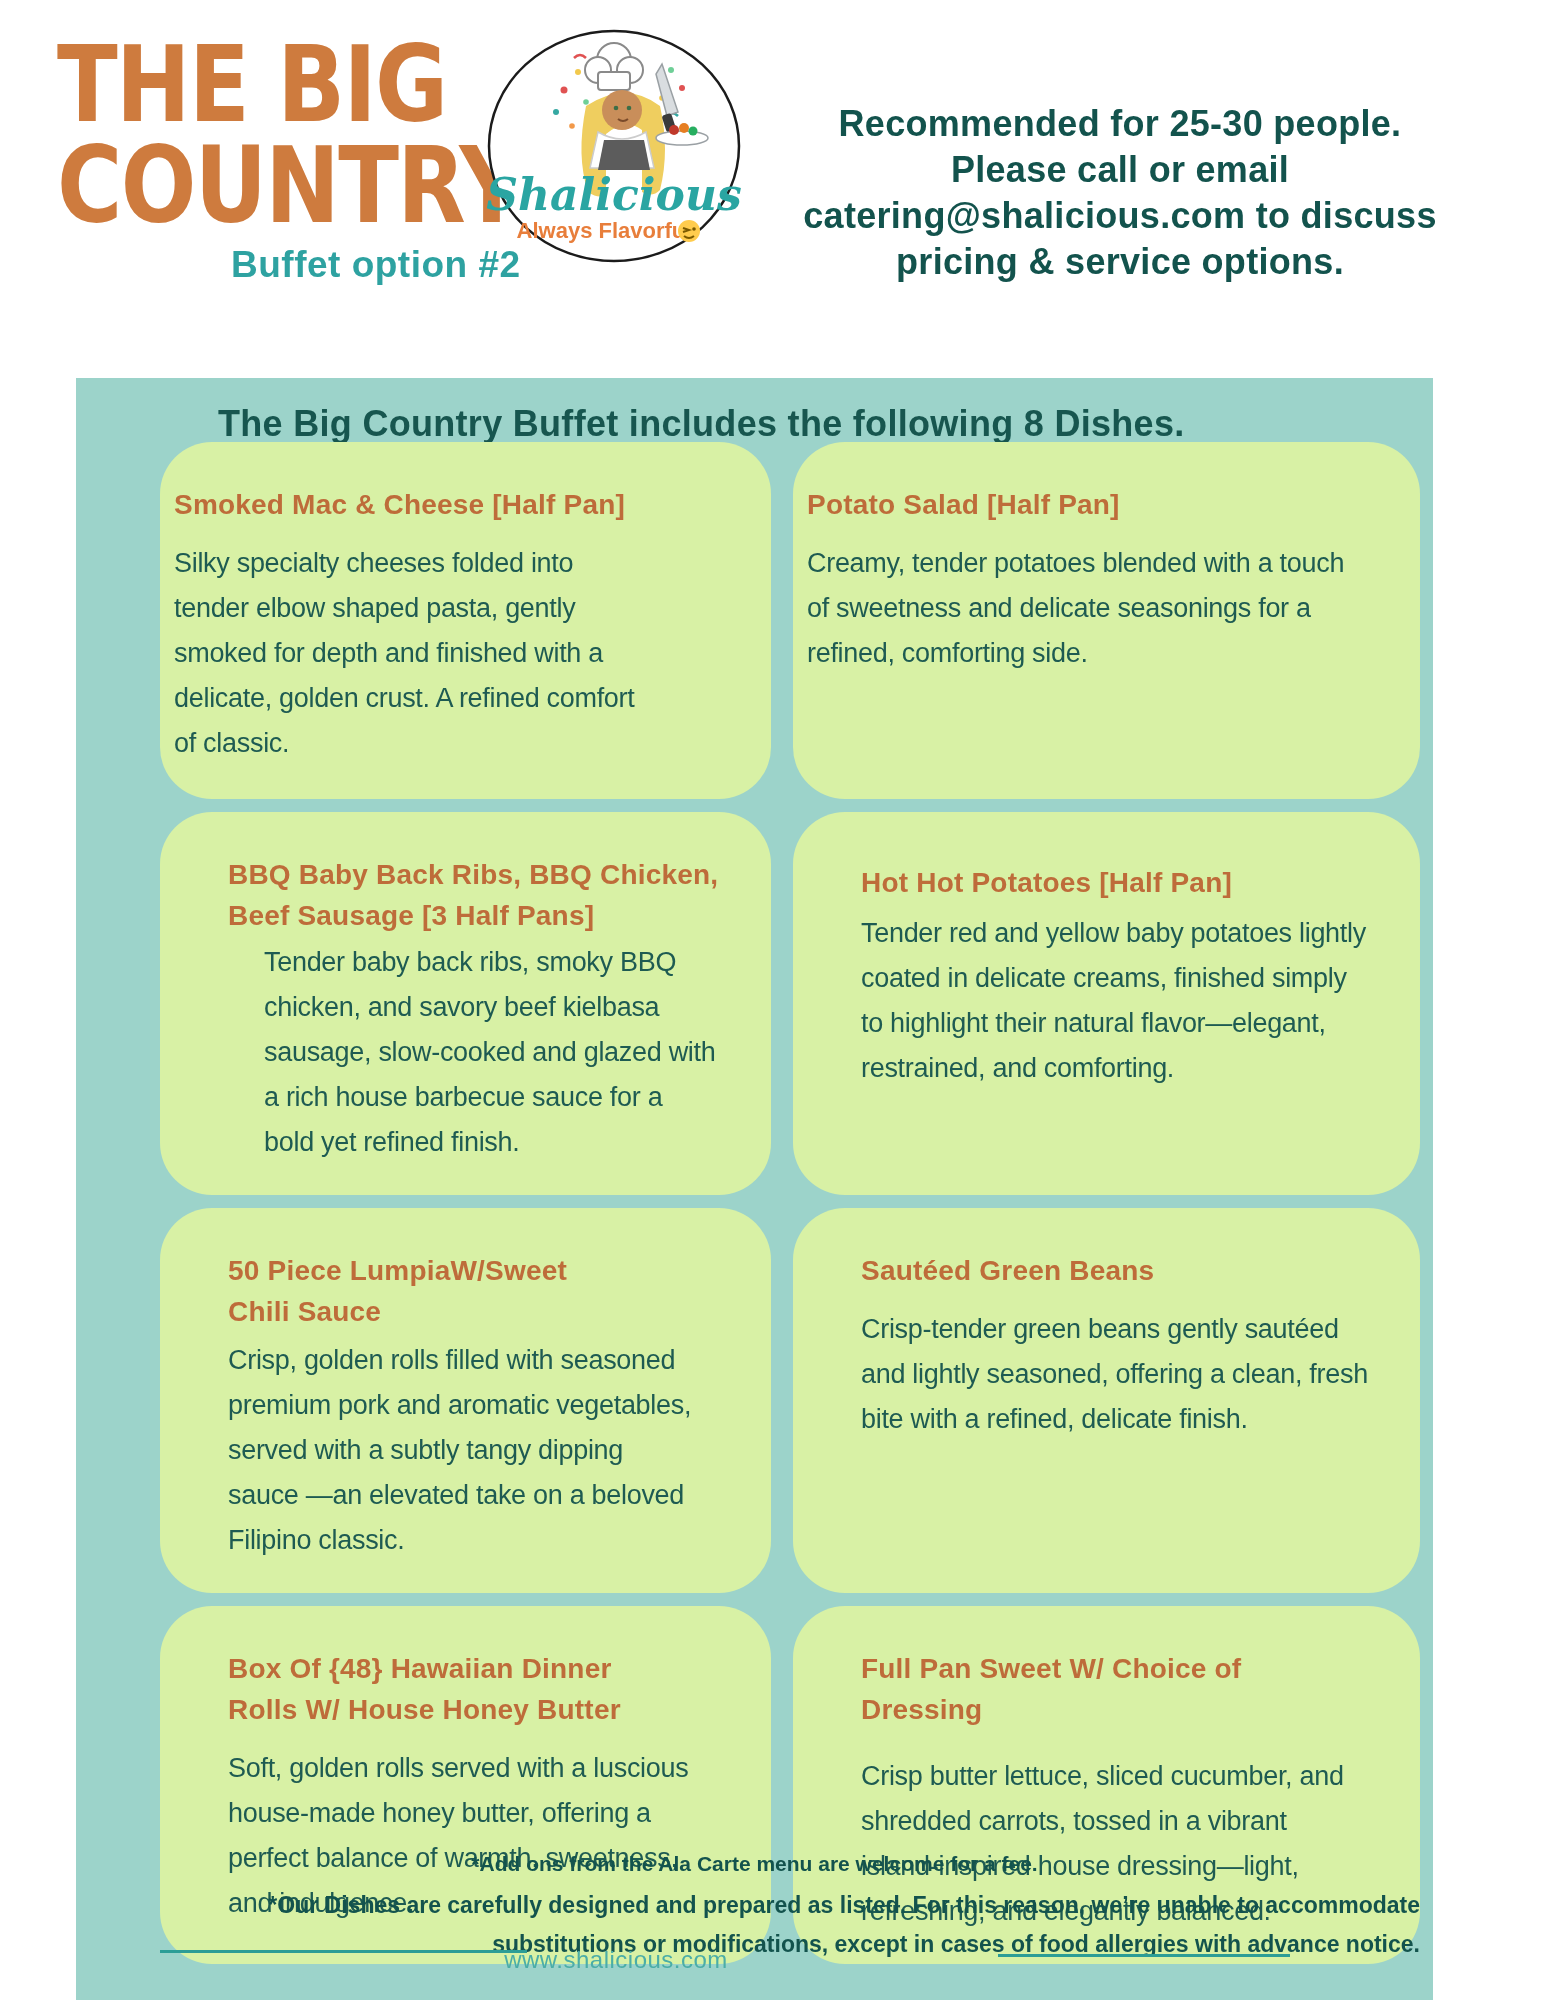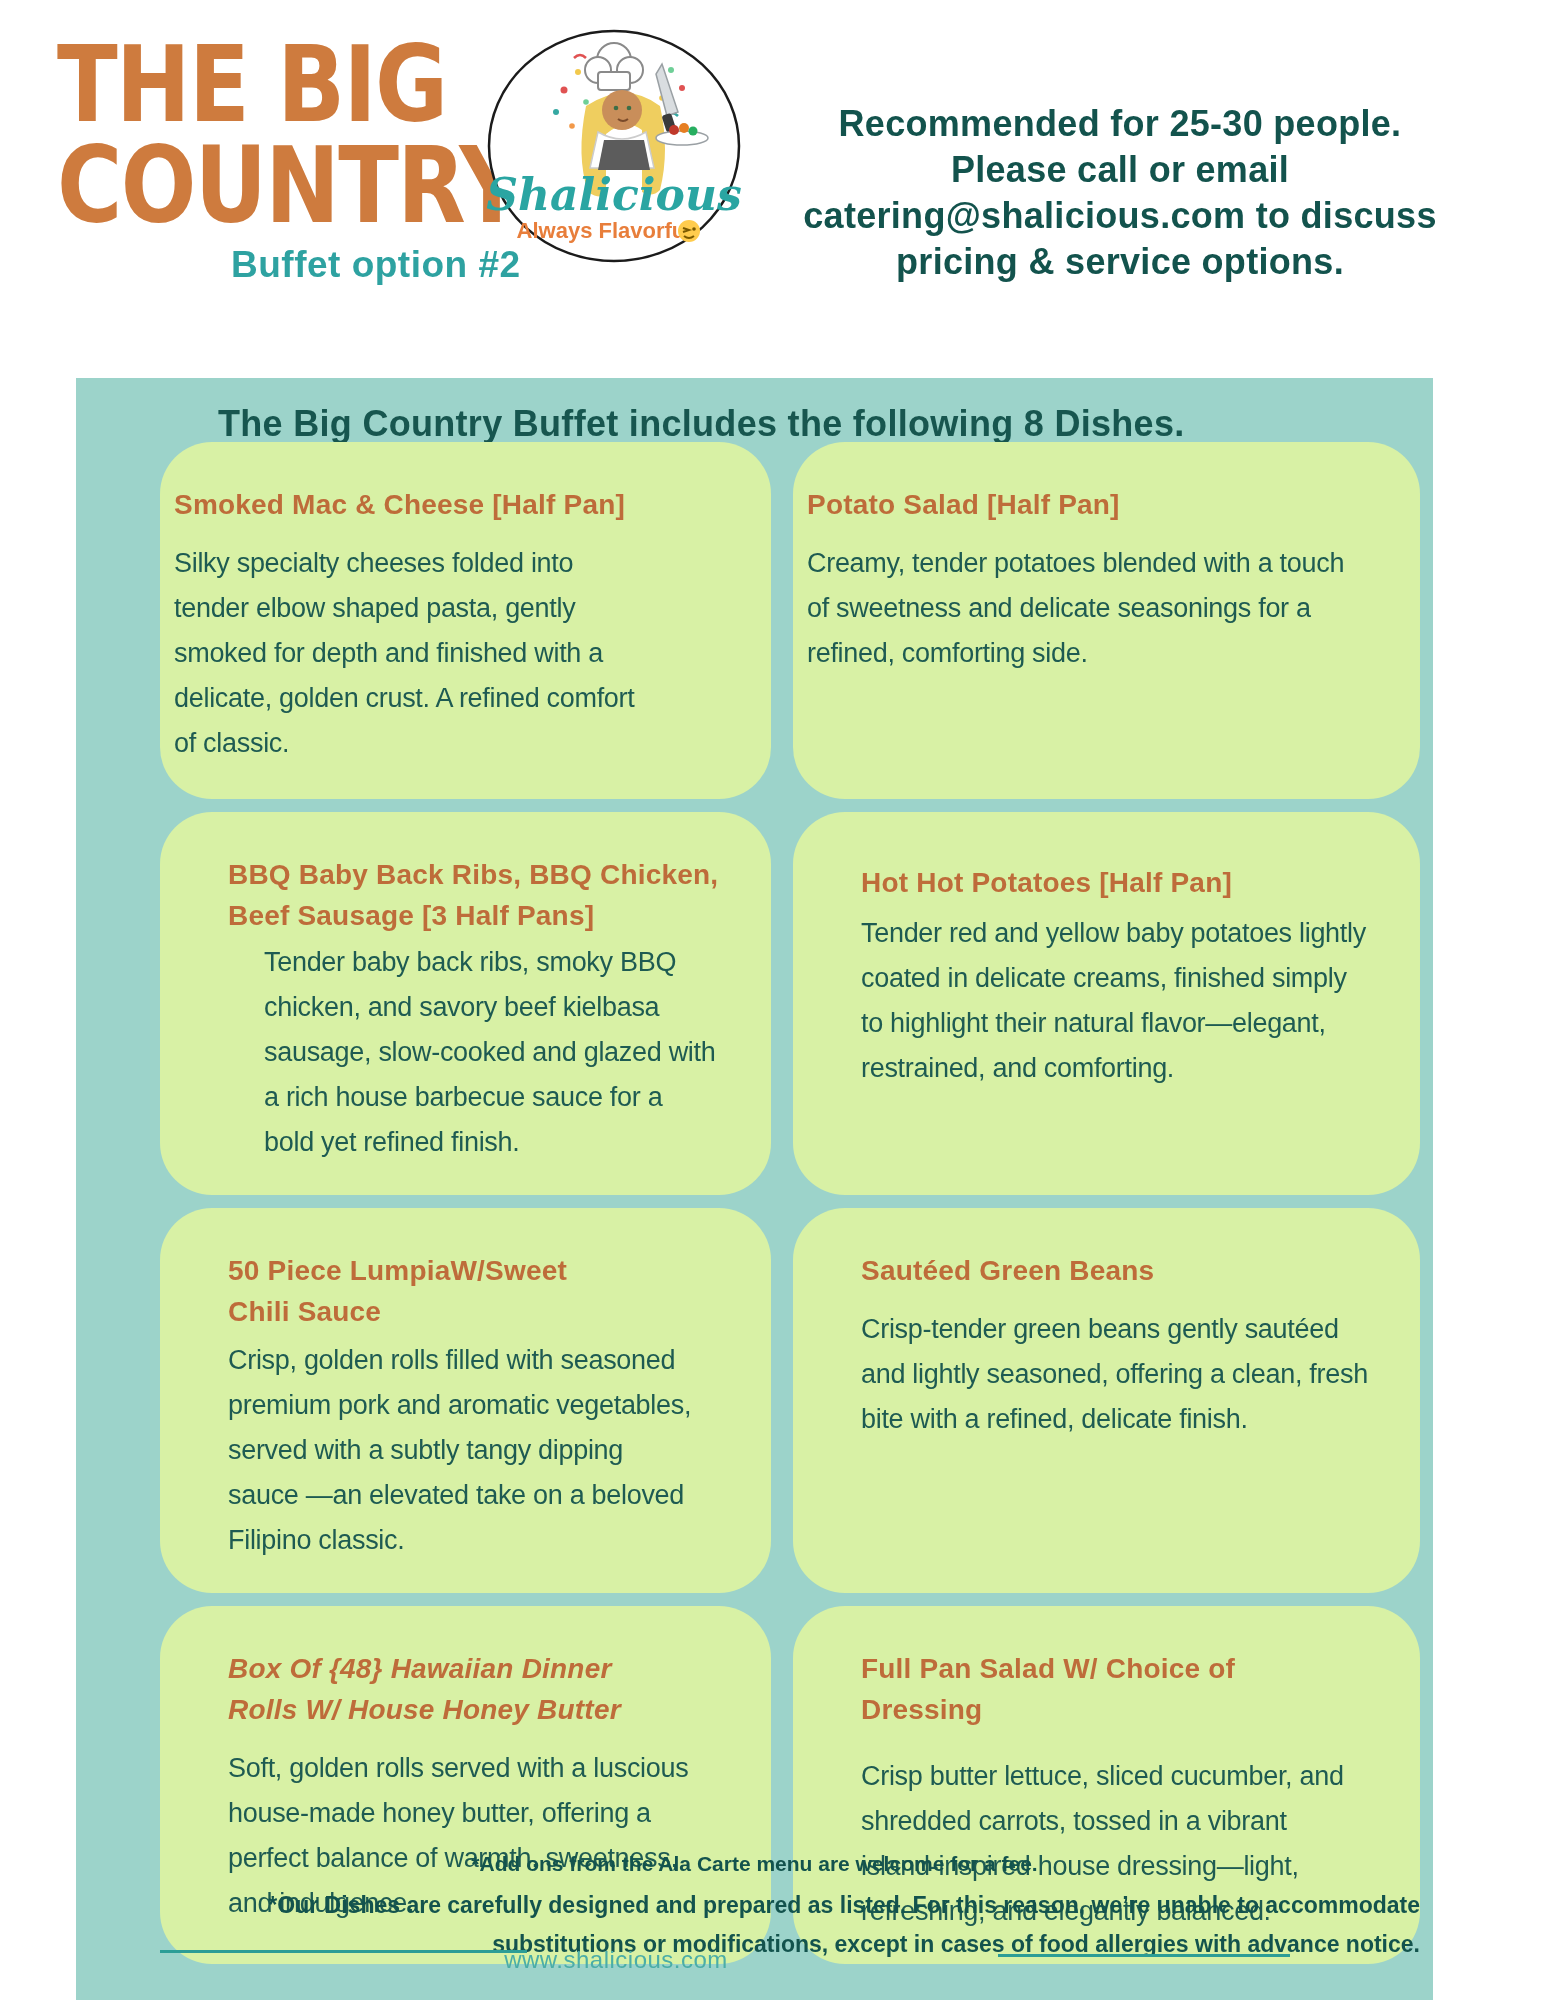--- a/index.html
+++ b/index.html
@@ -56,21 +56,21 @@
     margin:0;font-size:27px;line-height:45px;letter-spacing:-0.3px;
     max-width:470px;
   }
   .card:nth-child(2) p,.card:nth-child(4) p,
   .card:nth-child(6) p,.card:nth-child(8) p{max-width:545px;}
   .card:nth-child(3) h3{max-width:540px;margin-bottom:4px;}
   .card:nth-child(3) p{margin-left:36px;}
   .card:nth-child(4){padding-top:50px;}
   .card:nth-child(4) h3{max-width:400px;margin-bottom:8px;}
   .card:nth-child(5) h3{max-width:370px;margin-bottom:6px;}
-  .card:nth-child(7) h3{max-width:450px;font-style:italic;}
+  .card:nth-child(7) h3{max-width:450px;}
   .card:nth-child(8) h3{max-width:440px;margin-bottom:24px;}
   
   .foot-note1{
     position:absolute;left:76px;top:1852px;width:1357px;text-align:center;
     color:#13534D;font-weight:bold;font-size:21px;
   }
   .foot-note2{
     position:absolute;left:130px;top:1886px;width:1290px;text-align:right;
     color:#13534D;font-weight:bold;font-size:23px;line-height:39px;
   }
@@ -184,21 +184,21 @@
     </div>
     <div class="card">
       <h3>Sautéed Green Beans</h3>
       <p>Crisp-tender green beans gently sautéed and lightly seasoned, offering a clean, fresh bite with a refined, delicate finish.</p>
     </div>
     <div class="card">
       <h3>Box Of {48} Hawaiian Dinner Rolls W/ House Honey Butter</h3>
       <p>Soft, golden rolls served with a luscious house-made honey butter, offering a perfect balance of warmth, sweetness, and indulgence.</p>
     </div>
     <div class="card">
-      <h3>Full Pan Salad W/ Choice of Dressing</h3>
+      <h3>Full Pan Sweet W/ Choice of Dressing</h3>
       <p>Crisp butter lettuce, sliced cucumber, and shredded carrots, tossed in a vibrant island-inspired house dressing—light, refreshing, and elegantly balanced.</p>
     </div>
   </div>
 </div>
 
 <div class="foot-note1">*Add ons from the Ala Carte menu are welcome for a fee.</div>
 <div class="foot-note2">*Our Dishes are carefully designed and prepared as listed. For this reason, we’re unable to accommodate substitutions or modifications, except in cases of food allergies with advance notice.</div>
 <div class="rule rule-left"></div>
 <div class="rule rule-right"></div>
 <div class="website">www.shalicious.com</div>

